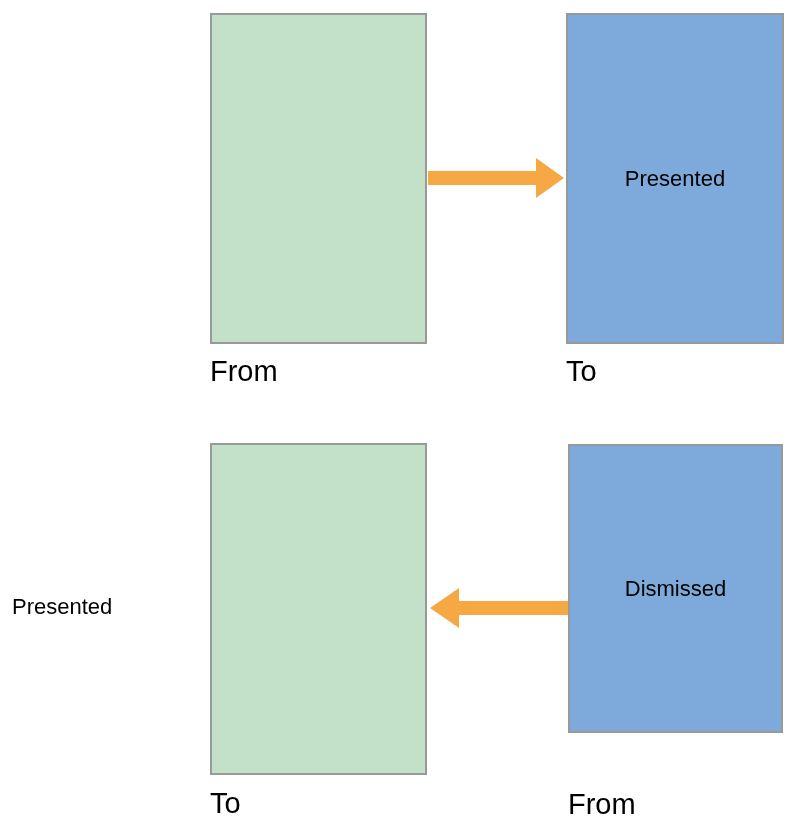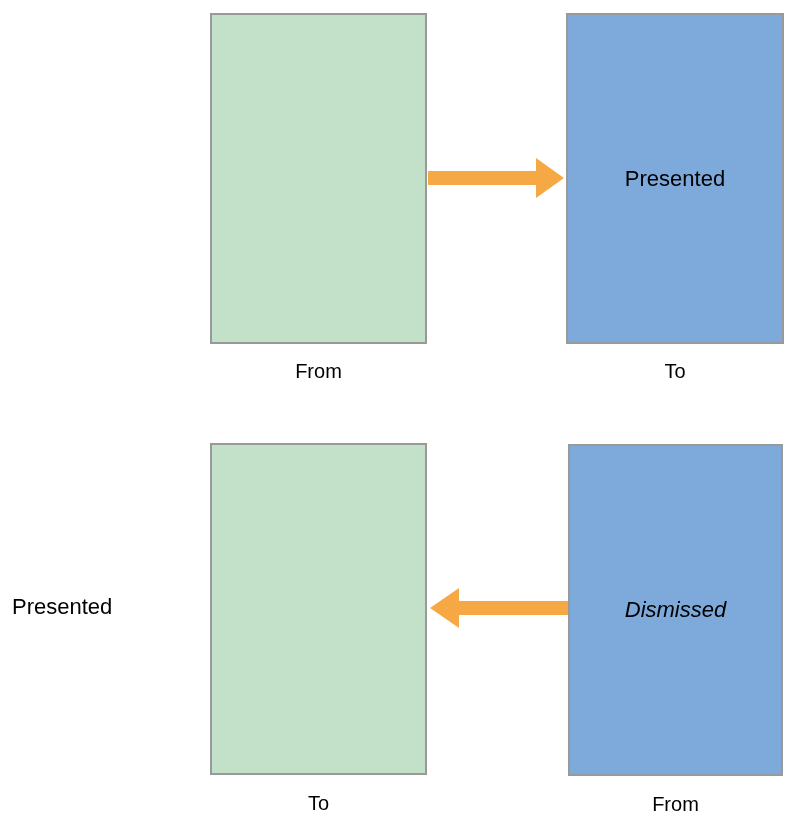--- a/index.html
+++ b/index.html
@@ -37,26 +37,25 @@
   .box .box-text {
     font-size: 22px;
     line-height: 26px;
   }
   .box.green { background: var(--green-box, #C3E0C9); }
   .box.blue  { background: var(--blue-box,  #7EA9DB); }
 
   .box.g1 { left: 210px; top: 13px;  width: 217px; height: 331px; }
   .box.b1 { left: 566px; top: 13px;  width: 218px; height: 331px; }
   .box.g2 { left: 210px; top: 443px; width: 217px; height: 332px; }
-  .box.b2 { left: 568px; top: 444px; width: 215px; height: 332px; font-style: italic; }
+  .box.b2 { left: 568px; top: 444px; width: 215px; height: 289px; }
 
   .caption {
     position: absolute;
-    text-align: center;
-    font-size: 20px;
+    font-size: 29px;
     line-height: 26px;
   }
   .caption.c-g1 { left: 210px; top: 358px; width: 217px; }
   .caption.c-b1 { left: 566px; top: 358px; width: 218px; }
   .caption.c-g2 { left: 210px; top: 790px; width: 217px; }
   .caption.c-b2 { left: 568px; top: 791px; width: 215px; }
 
   .arrow {
     position: absolute;
   }

